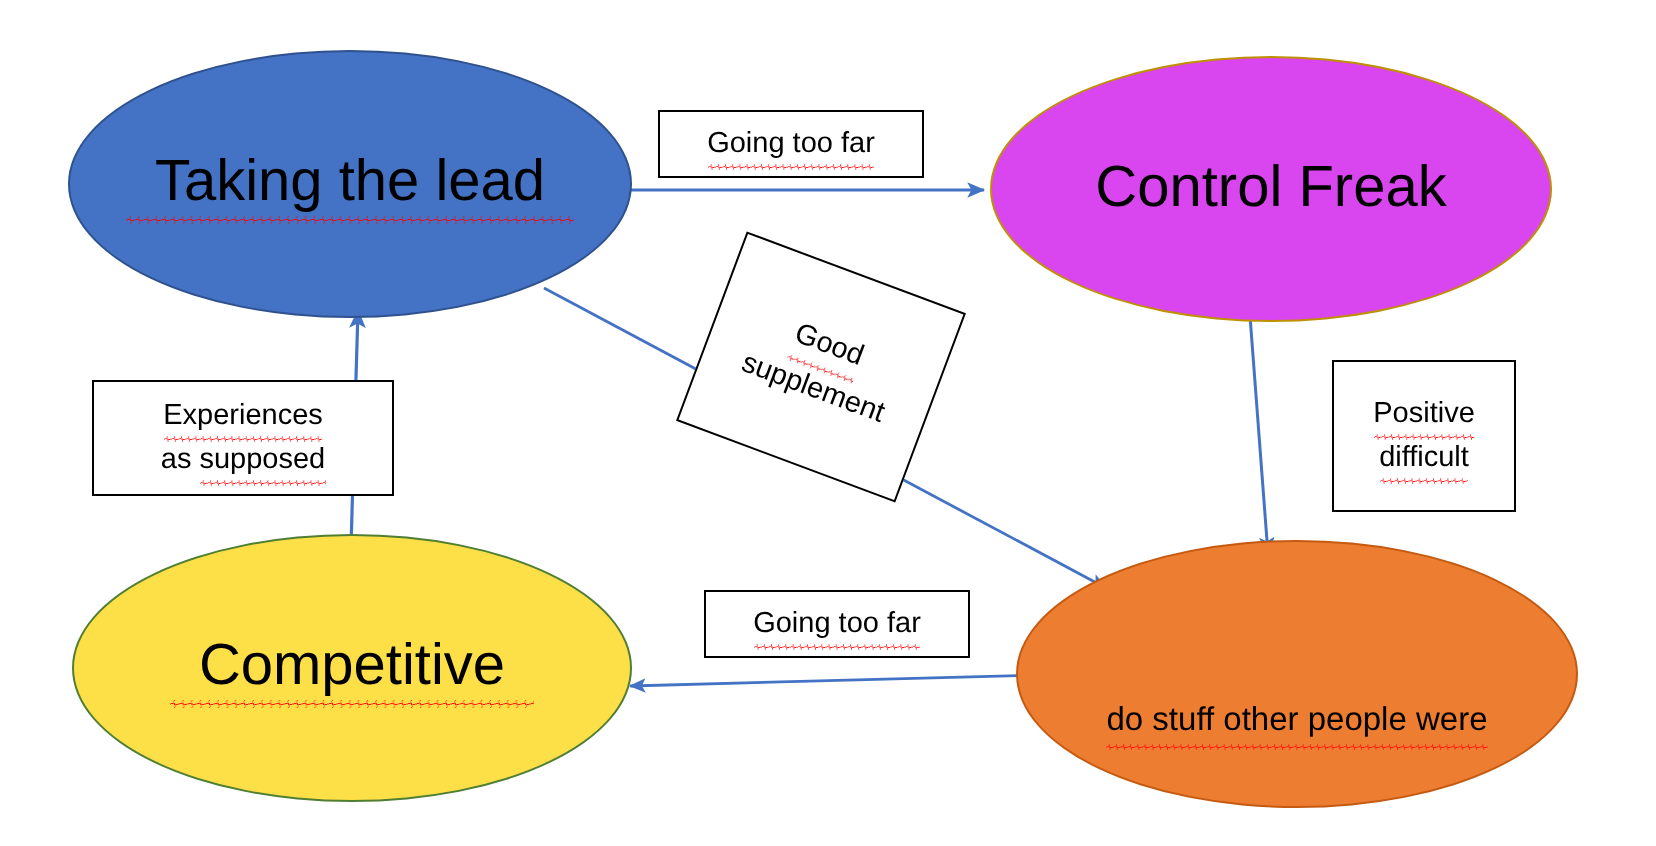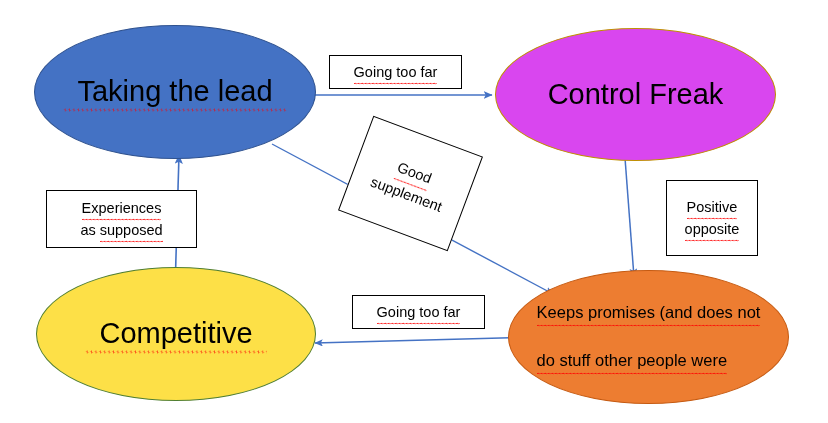--- a/index.html
+++ b/index.html
@@ -149,41 +149,41 @@
   <div class="ellipse" id="node-control-freak">
     <span class="ellipse-label">Control Freak</span>
   </div>
 
   <div class="ellipse" id="node-competitive">
     <span class="ellipse-label sq">Competitive</span>
   </div>
 
   <div class="ellipse" id="node-keeps-promises">
     <span class="ellipse-label">
-      <span class="sq sq-thin">Keeps promises (and does not</span><br>
+      <br>
       <span class="sq sq-thin">do stuff other people were</span><br>
     </span>
   </div>
 
   <div class="label-box" id="label-going-too-far-top">
     <span class="sq sq-thin">Going too far</span>
   </div>
 
   <div class="label-box" id="label-good-supplement">
     <span class="sq sq-thin">Good</span>
     <span>supplement</span>
   </div>
 
   <div class="label-box" id="label-experiences">
     <span class="sq sq-thin">Experiences</span>
     <span>as <span class="sq sq-thin">supposed</span></span>
   </div>
 
   <div class="label-box" id="label-positive-opposite">
     <span class="sq sq-thin">Positive</span>
-    <span class="sq sq-thin">opposite</span>
+    <span class="sq sq-thin">difficult</span>
   </div>
 
   <div class="label-box" id="label-going-too-far-bottom">
     <span class="sq sq-thin">Going too far</span>
   </div>
 
 </div>
 
 </body></html>

